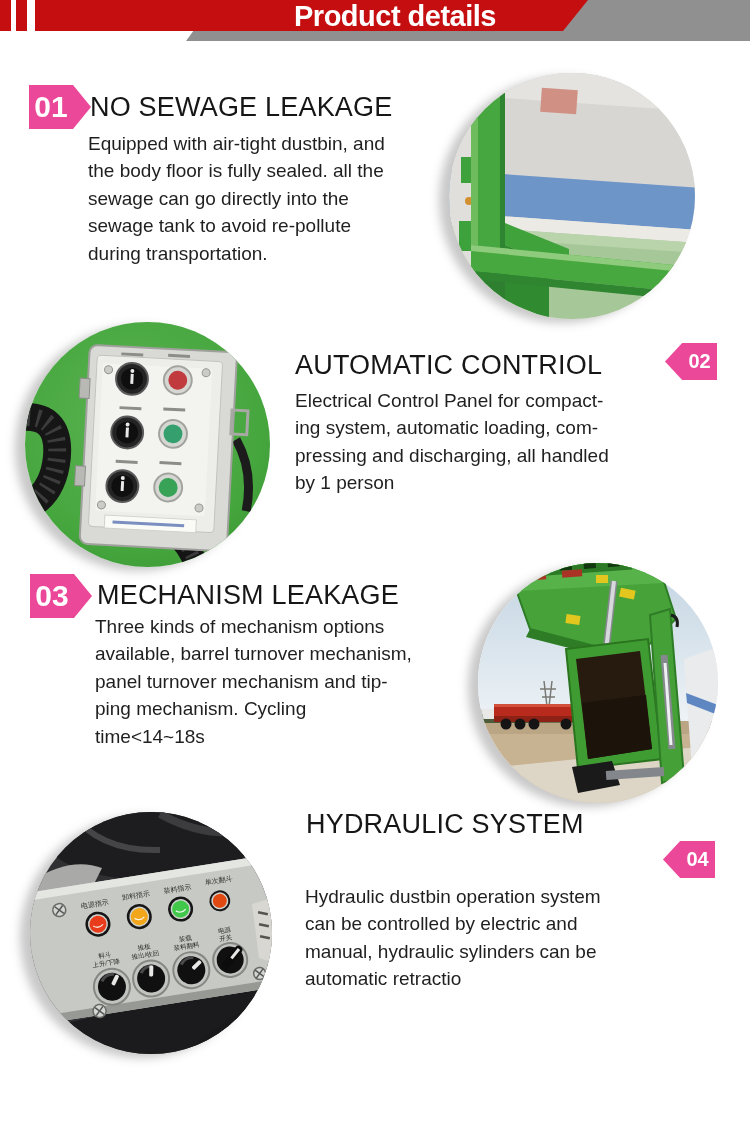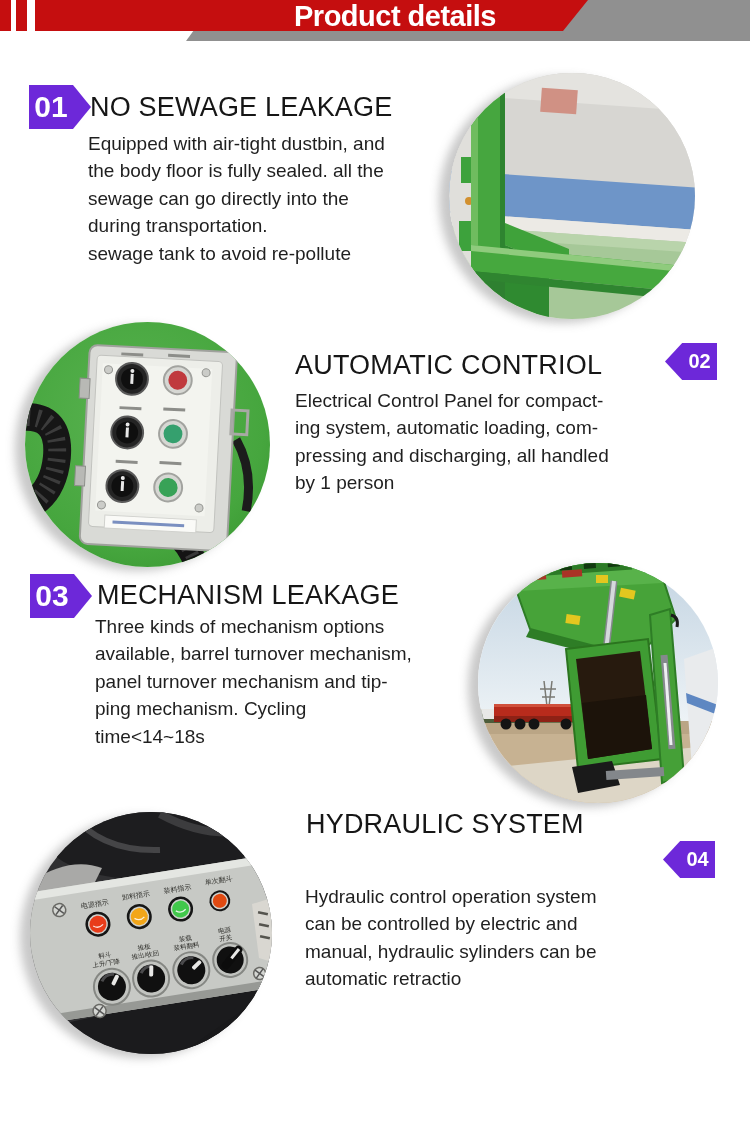--- a/index.html
+++ b/index.html
@@ -7,21 +7,21 @@
         font-family:"Liberation Sans",sans-serif;color:#1c1c1c;}
   
   .stripe{position:absolute;top:0;width:11px;height:31px;background:#c50e0f;}
   .gray-band{position:absolute;left:0;top:0;width:750px;height:41px;background:#909090;
              clip-path:polygon(216px 0,750px 0,750px 41px,186px 41px);}
   .red-band{position:absolute;left:35px;top:0;width:553px;height:31px;background:#c50e0f;
             clip-path:polygon(0 0,100% 0,calc(100% - 25px) 100%,0 100%);}
   .header-title{position:absolute;left:274px;top:0px;font-size:29px;font-weight:bold;color:#ffffff;
                 letter-spacing:-0.5px;white-space:nowrap;margin-left:20px;}
   
-  .badge{position:absolute;background:#6d28d9;color:#fff;font-weight:bold;}
+  .badge{position:absolute;background:#ec4899;color:#fff;font-weight:bold;}
   .badge-right{width:62px;height:44px;clip-path:polygon(0 0,71% 0,100% 50%,71% 100%,0 100%);}
   .badge-right .num{display:block;width:44px;text-align:center;line-height:44px;font-size:30px;}
   .badge-left{width:52px;height:37px;clip-path:polygon(100% 0,33% 0,0 50%,33% 100%,100% 100%);}
   .badge-left .num{display:block;margin-left:17px;width:35px;text-align:center;line-height:37px;font-size:20px;}
   
   .sec-title{position:absolute;font-size:27px;color:#161616;letter-spacing:0.2px;white-space:nowrap;}
   .sec-body{position:absolute;font-size:19px;line-height:27.4px;color:#1f1f1f;}
   .sec-body div{white-space:nowrap;}
   
   .circle{position:absolute;border-radius:50%;overflow:hidden;
@@ -40,22 +40,22 @@
   <div class="header-title">Product details</div>
 
   <div class="badge badge-right" style="left:29px;top:85px;">
     <span class="num">01</span>
   </div>
   <div class="sec-title" style="left:90px;top:92px;">NO SEWAGE LEAKAGE</div>
   <div class="sec-body" style="left:88px;top:130px;">
     <div>Equipped with air-tight dustbin, and</div>
     <div>the body floor is fully sealed. all the</div>
     <div>sewage can go directly into the</div>
+    <div>sewage tank to avoid re-pollute</div>
     <div>during transportation.</div>
-    <div>sewage tank to avoid re-pollute</div>
   </div>
 
   <div class="circle" style="left:449px;top:73px;width:246px;height:246px;">
     <svg viewBox="0 0 246 246">
       <rect width="246" height="246" fill="#dad9d5"></rect>
       <g transform="rotate(4 123 123)">
         <rect x="-30" y="-40" width="310" height="150" fill="#d7d6d2"></rect>
         <rect x="-30" y="-40" width="310" height="70" fill="#e4e3df"></rect>
         <rect x="-30" y="106" width="310" height="42" fill="#6e95c8"></rect>
         <rect x="-30" y="148" width="310" height="13" fill="#eceae5"></rect>
@@ -239,21 +239,21 @@
         <rect x="128" y="206" width="58" height="9" fill="#83878b" transform="rotate(-4 157 210)"></rect>
       </g>
     </svg>
   </div>
 
   <div class="badge badge-left" style="left:663px;top:841px;">
     <span class="num">04</span>
   </div>
   <div class="sec-title" style="left:306px;top:809px;">HYDRAULIC SYSTEM</div>
   <div class="sec-body" style="left:305px;top:883px;">
-    <div>Hydraulic control operation system</div>
+    <div>Hydraulic dustbin operation system</div>
     <div>can be controlled by electric and</div>
     <div>manual, hydraulic sylinders can be</div>
     <div>automatic retractio</div>
   </div>
 
   <div class="circle" style="left:30px;top:812px;width:242px;height:242px;">
     <svg viewBox="0 0 242 242">
       <rect width="242" height="242" fill="#303032"></rect>
       <ellipse cx="120" cy="26" rx="105" ry="42" fill="#1d1d1f"></ellipse>
       <path d="M40,0 q30,40 90,38" stroke="#454547" stroke-width="6" fill="none"></path>

